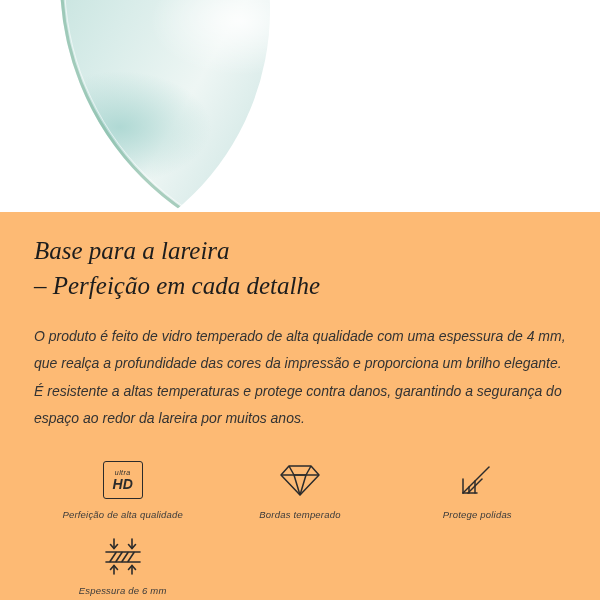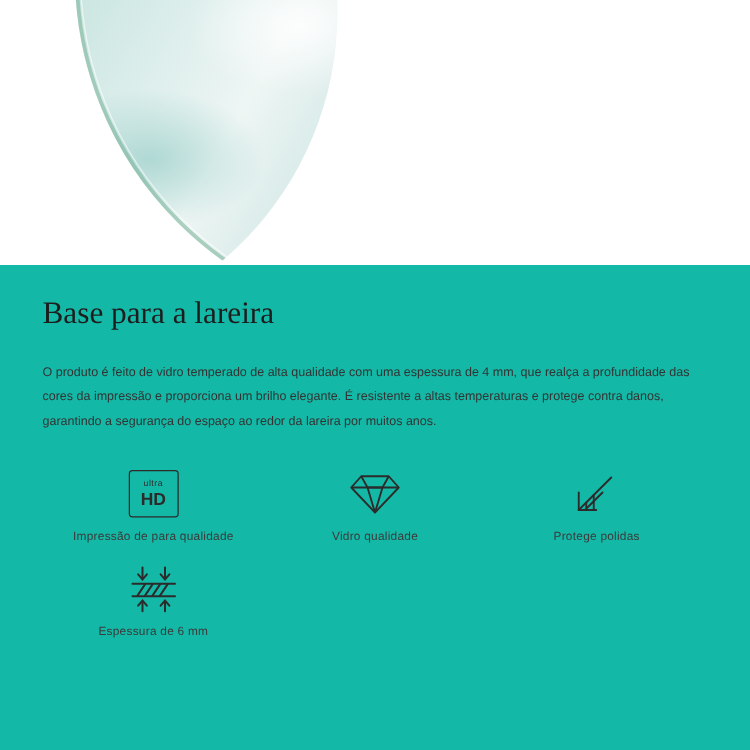--- a/index.html
+++ b/index.html
@@ -10,22 +10,23 @@
     width: 600px;
     height: 600px;
     background: #ffffff;
     font-family: "Liberation Sans", sans-serif;
     overflow: hidden;
   }
   .page {
     position: relative;
     width: 600px;
     height: 600px;
-    background: #14b8a6;
+    background: #fdba74;
     box-sizing: border-box;
+    font-style: italic;
   }
 
   
   .hero {
     position: relative;
     width: 600px;
     height: 212px;
     overflow: hidden;
     background: #ffffff;
   }
@@ -106,21 +107,21 @@
     font-family: "Liberation Serif", serif;
     font-size: 25px;
     line-height: 1.38;
     color: #1d1d1d;
     font-weight: 400;
     margin: 0 0 20px 0;
   }
   .headline .l2 { display: block; }
 
   .body-copy {
-    font-size: 10px;
+    font-size: 14px;
     line-height: 1.95;
     color: #333333;
     margin: 0;
     max-width: 540px;
   }
 
   
   .features {
     margin-top: 22px;
     display: grid;
@@ -186,49 +187,50 @@
     <div class="corner-left"></div>
     <div class="sparkle s1">✦</div>
     <div class="sparkle s2">✦</div>
     <div class="sparkle s3">✦</div>
   </div>
 
   <div class="content">
 
     <h1 class="headline">
       <span class="l1">Base para a lareira</span>
+      <span class="l2">– Perfeição em cada detalhe</span>
     </h1>
 
     <p class="body-copy">O produto é feito de vidro temperado de alta qualidade com uma espessura de 4 mm, que realça a profundidade das cores da impressão e proporciona um brilho elegante. É resistente a altas temperaturas e protege contra danos, garantindo a segurança do espaço ao redor da lareira por muitos anos.</p>
 
     <div class="features">
 
 
       <div class="feature">
         <span class="ficon">
           <span class="ultrahd">
             <span class="u1">ultra</span>
             <span class="u2">HD</span>
           </span>
         </span>
-        <span class="flabel">Impressão de para qualidade</span>
+        <span class="flabel">Perfeição de alta qualidade</span>
       </div>
 
 
       <div class="feature">
         <span class="ficon">
           <svg width="42" height="36" viewBox="0 0 42 36" fill="none" stroke="#2b2b2b" stroke-width="1.5" stroke-linejoin="round">
             <path d="M10 4 H32 L40 13 L21 33 L2 13 Z"></path>
             <path d="M2 13 H40"></path>
             <path d="M10 4 L15 13 L21 33"></path>
             <path d="M32 4 L27 13 L21 33"></path>
             <path d="M15 13 H27"></path>
           </svg>
         </span>
-        <span class="flabel">Vidro qualidade</span>
+        <span class="flabel">Bordas temperado</span>
       </div>
 
       <div class="feature">
         <span class="ficon">
           <svg width="40" height="34" viewBox="0 0 40 34" fill="none" stroke="#2b2b2b" stroke-width="1.5" stroke-linecap="round">
             <path d="M6 30 L32 4"></path>
             <path d="M6 30 L6 16"></path>
             <path d="M6 30 L20 30"></path>
             <path d="M12 24 L12 30"></path>
             <path d="M18 18 L18 30"></path>

